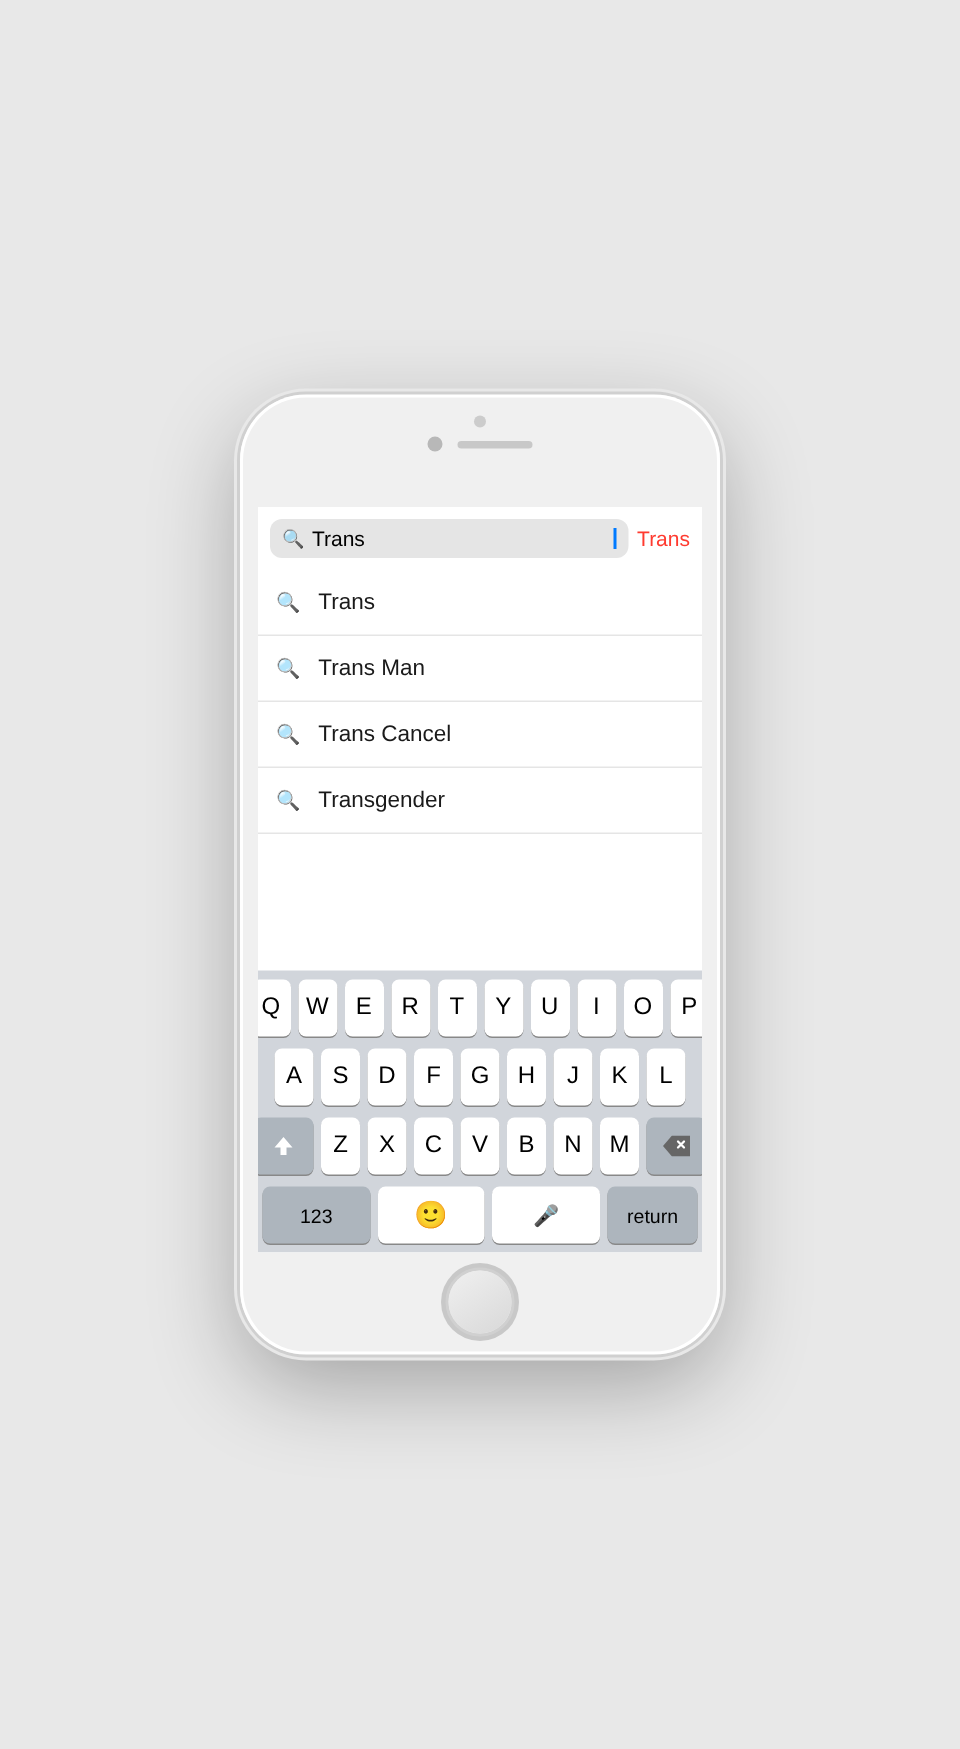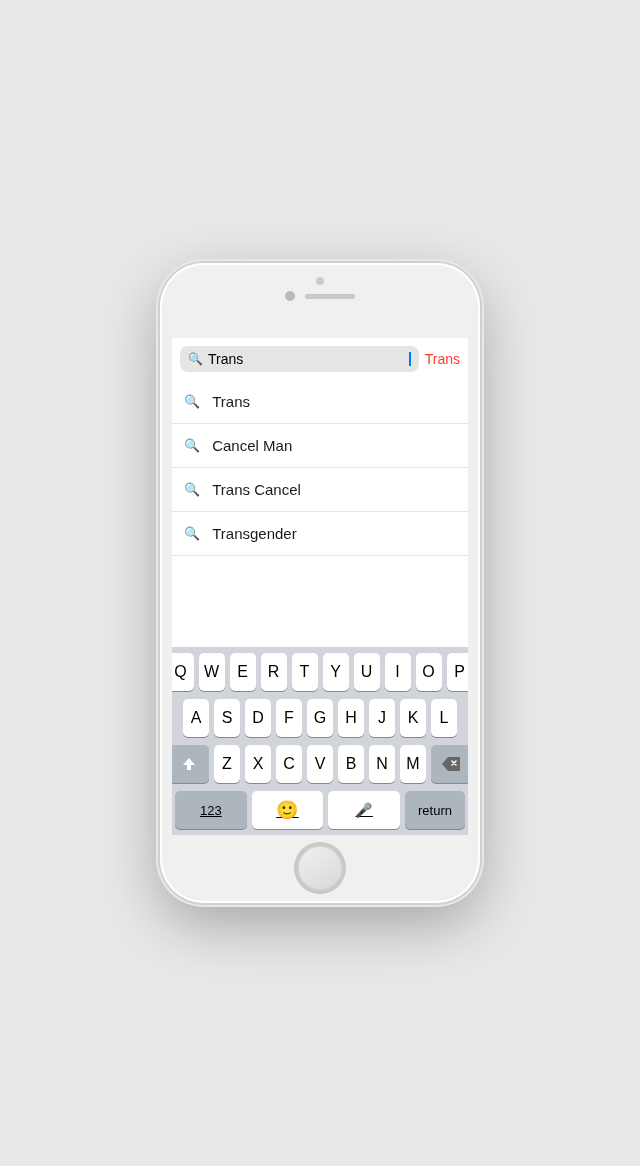--- a/index.html
+++ b/index.html
@@ -216,21 +216,20 @@
     .key-dark {
       background: #adb5bd;
       color: #000;
       font-size: 13px;
     }
 
     .key-wide {
       max-width: none;
       min-width: 40px;
       font-size: 13px;
-      text-decoration: underline;
     }
 
     .key-space {
       max-width: none;
       flex: 4;
       font-size: 14px;
     }
 
     .key-shift {
       min-width: 40px;
@@ -288,21 +287,21 @@
       <div class="cancel-btn">Trans</div>
     </div>
 
     <div class="suggestions-list">
       <div class="suggestion-item">
         <span class="suggestion-search-icon">🔍</span>
         <span class="suggestion-text">Trans</span>
       </div>
       <div class="suggestion-item">
         <span class="suggestion-search-icon">🔍</span>
-        <span class="suggestion-text">Cancel Man</span>
+        <span class="suggestion-text">Trans Man</span>
       </div>
       <div class="suggestion-item">
         <span class="suggestion-search-icon">🔍</span>
         <span class="suggestion-text">Trans Cancel</span>
       </div>
       <div class="suggestion-item">
         <span class="suggestion-search-icon">🔍</span>
         <span class="suggestion-text">Transgender</span>
       </div>
     </div>

